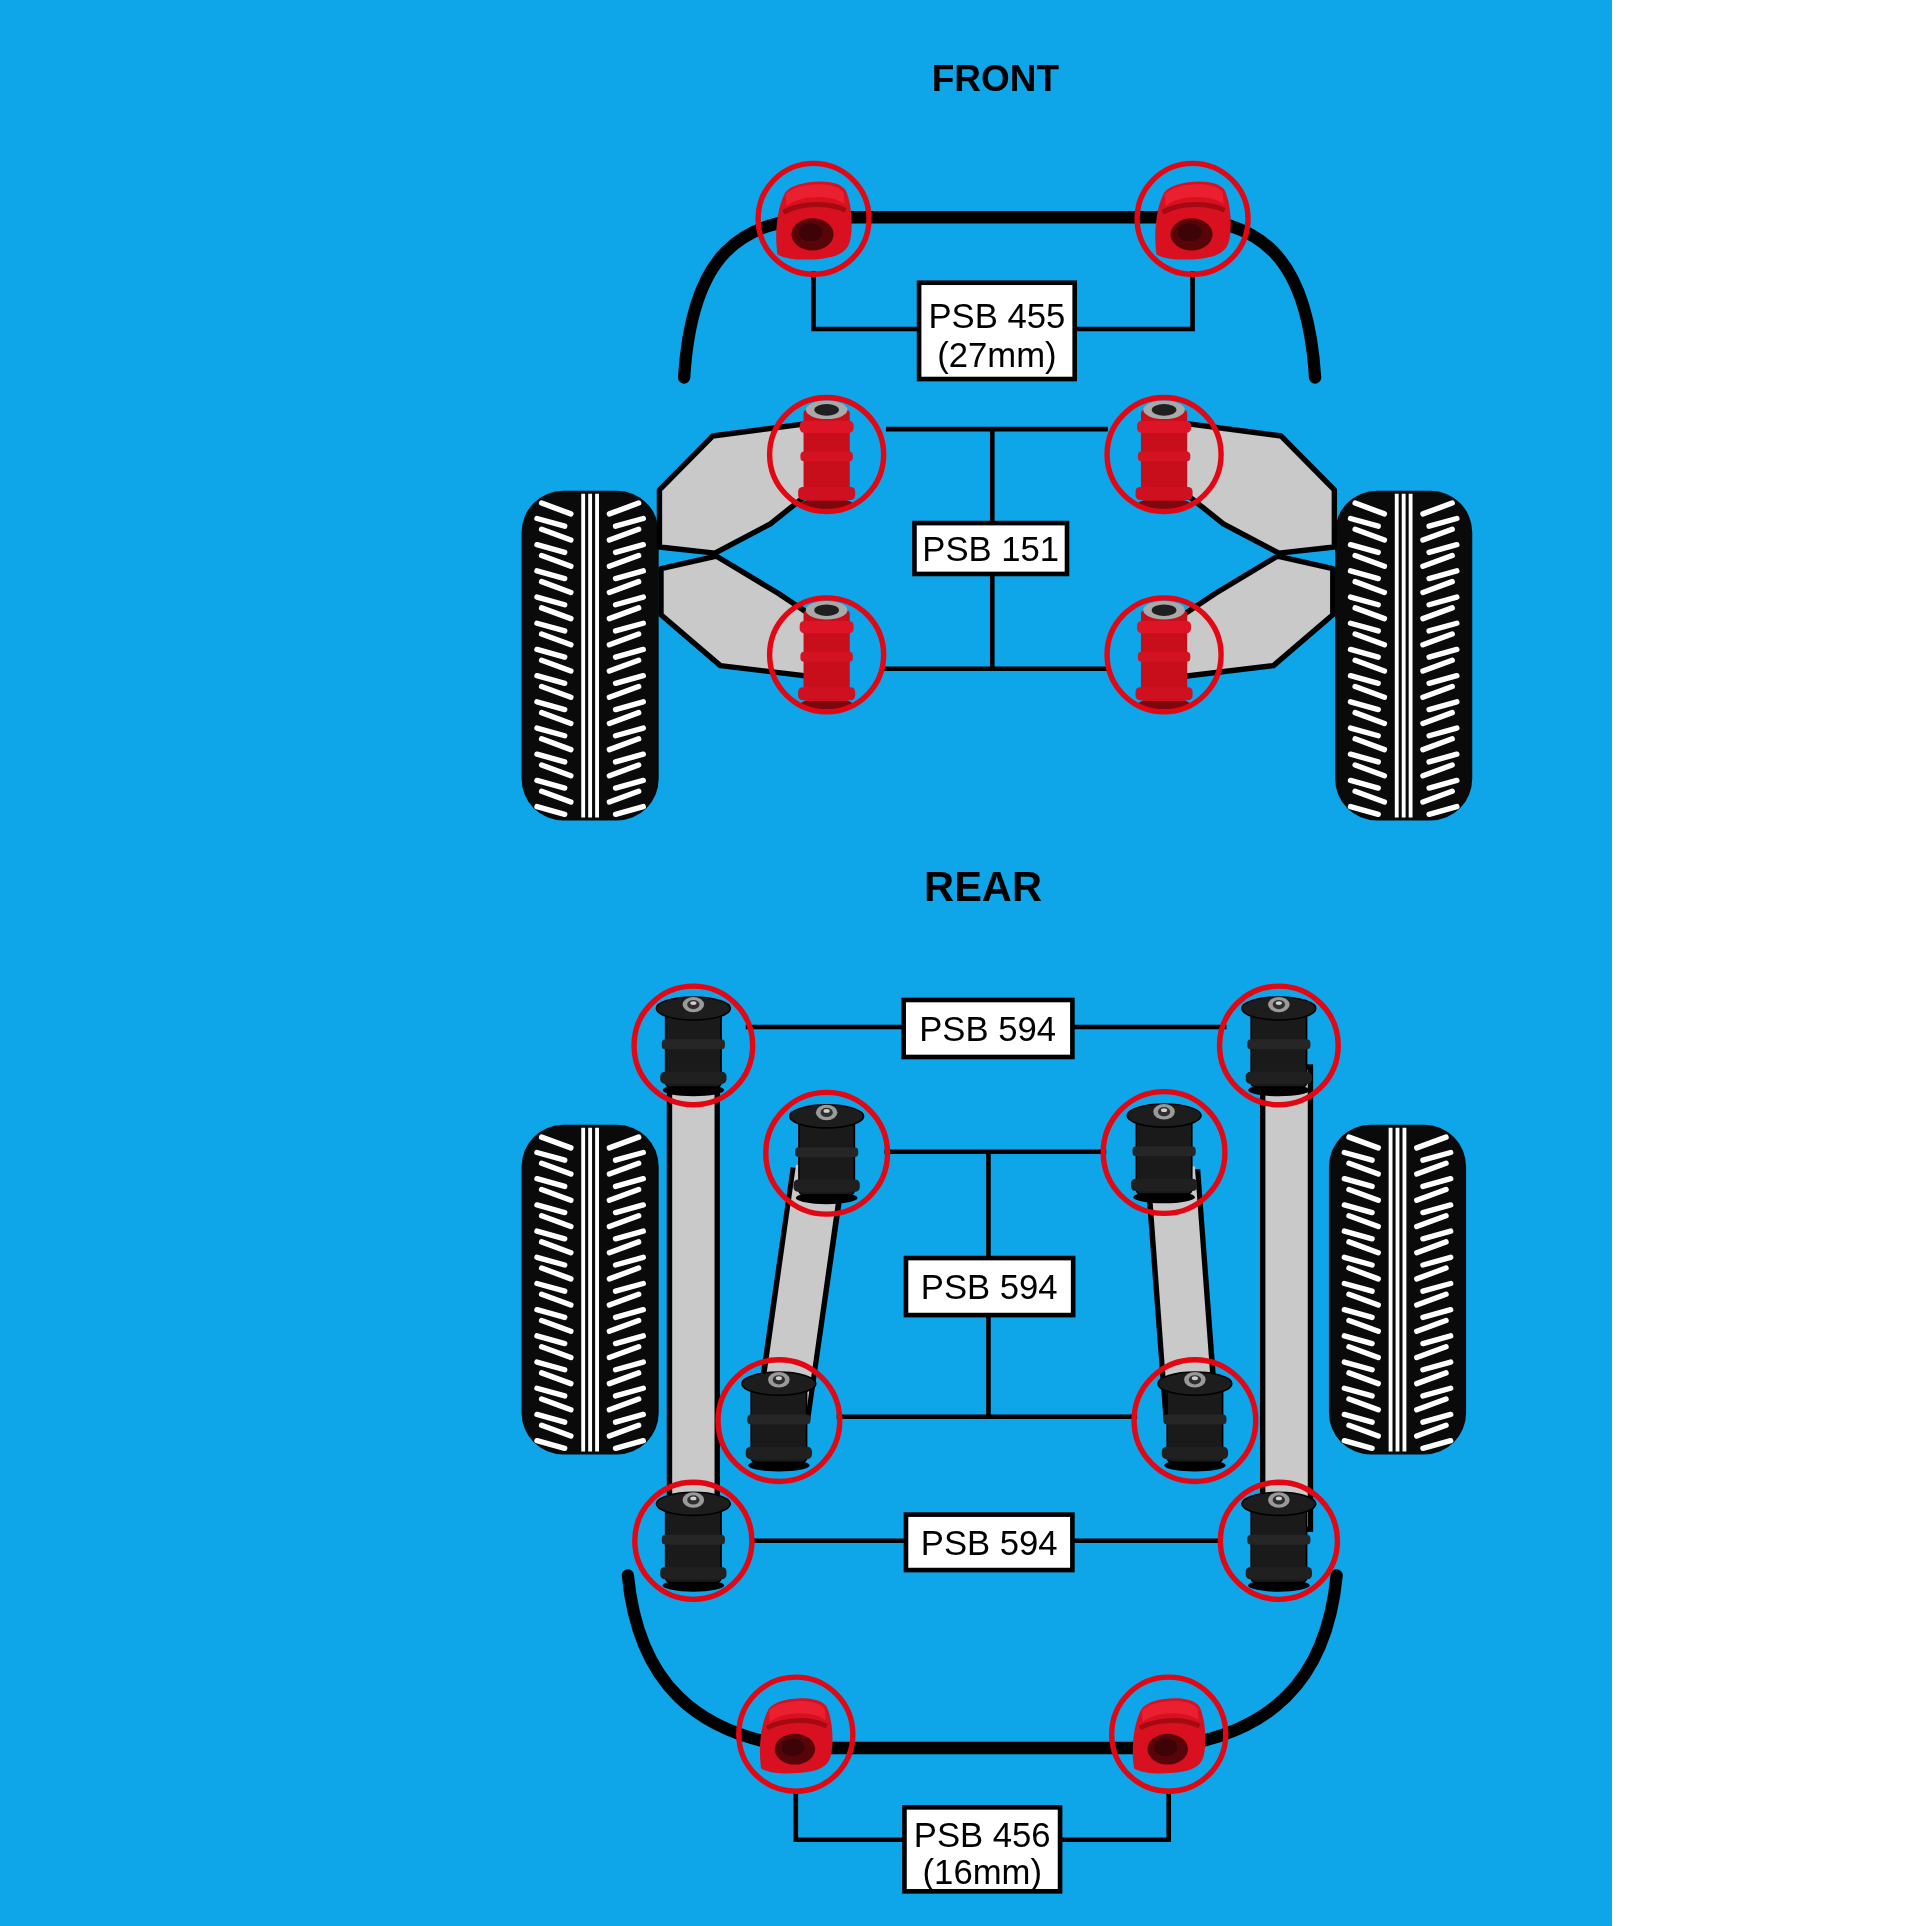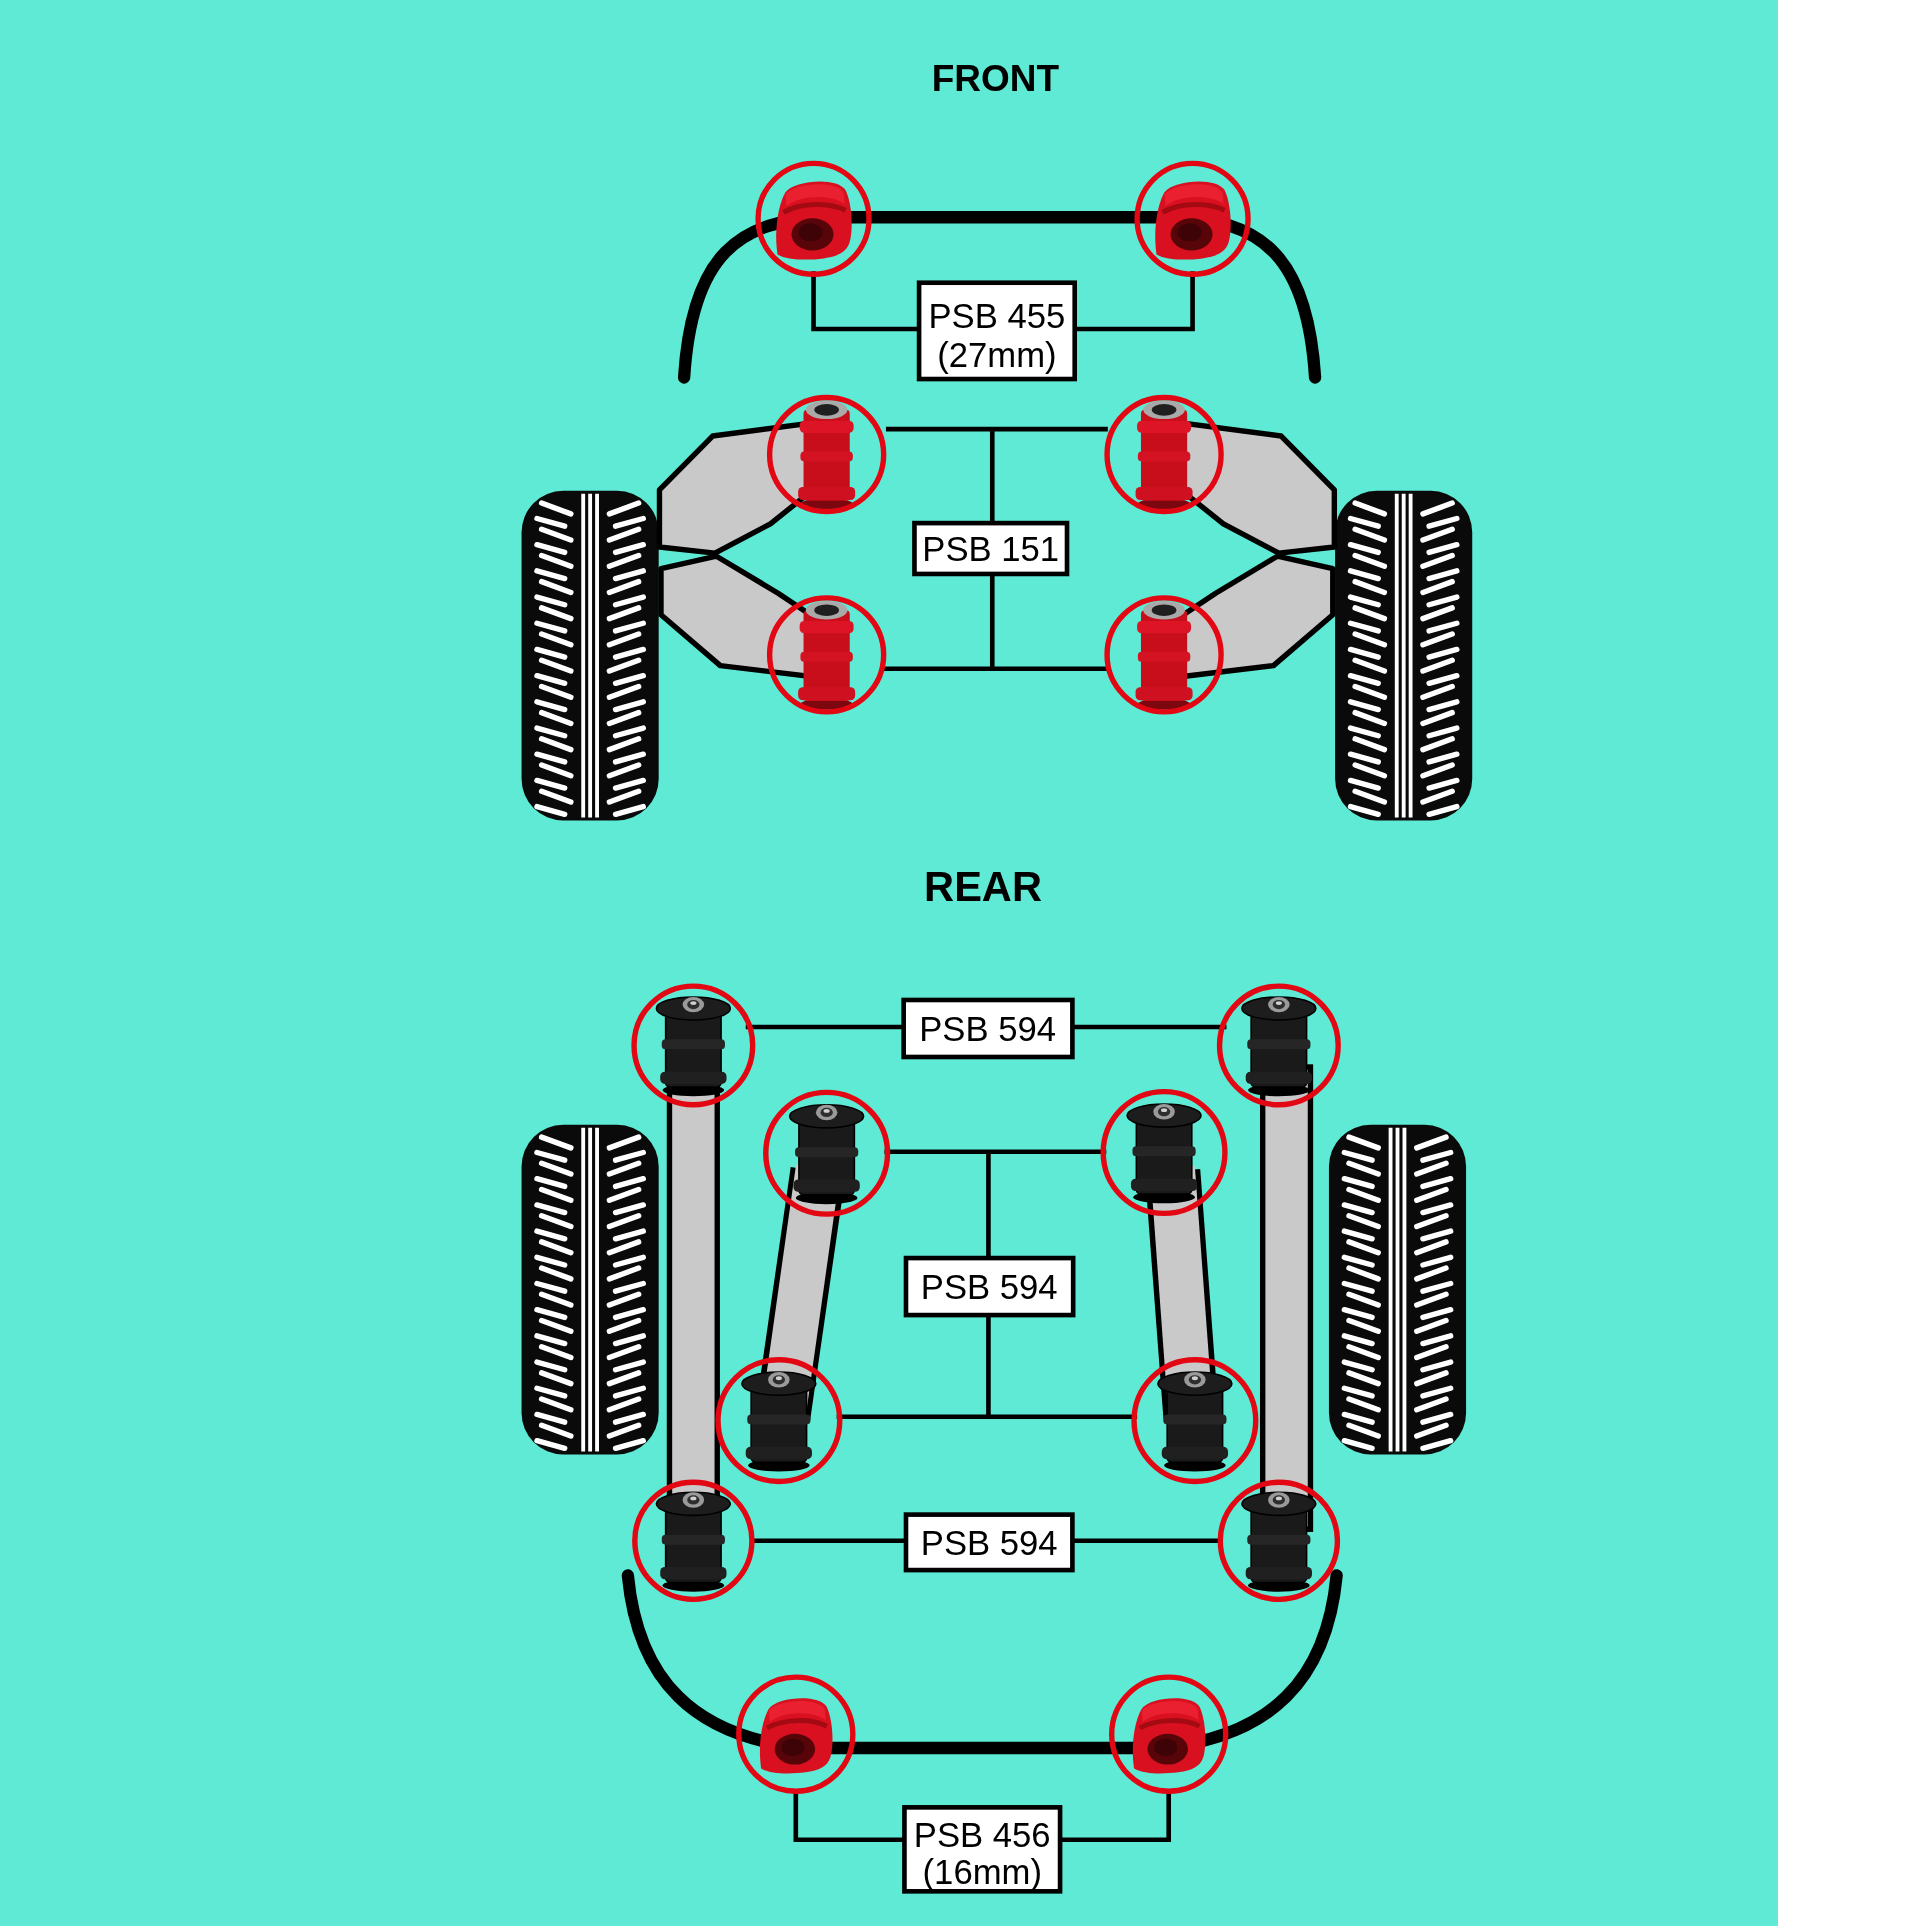--- a/index.html
+++ b/index.html
@@ -1,17 +1,17 @@
 <!DOCTYPE html>
 <html style="font-size:12.3px"><head>
 <meta charset="utf-8">
 <style>
   html,body{margin:0;padding:0;background:#ffffff;}
   body{font-family:"Liberation Sans","DejaVu Sans",sans-serif;}
-  .canvas{position:relative;width:1778px;height:1926px;background:#5eead4;overflow:hidden;}
+  .canvas{position:relative;width:1612px;height:1926px;background:#0ea5e9;overflow:hidden;}
   svg{display:block;}
   text{font-family:"Liberation Sans","DejaVu Sans",sans-serif;fill:#000;}
   .title{font-weight:bold;}
   .callout{font-weight:normal;}
 </style>
 </head>
 <body>
 
 <div class="canvas">
 <svg width="1926" height="1926" viewBox="0 0 2500 2500">

